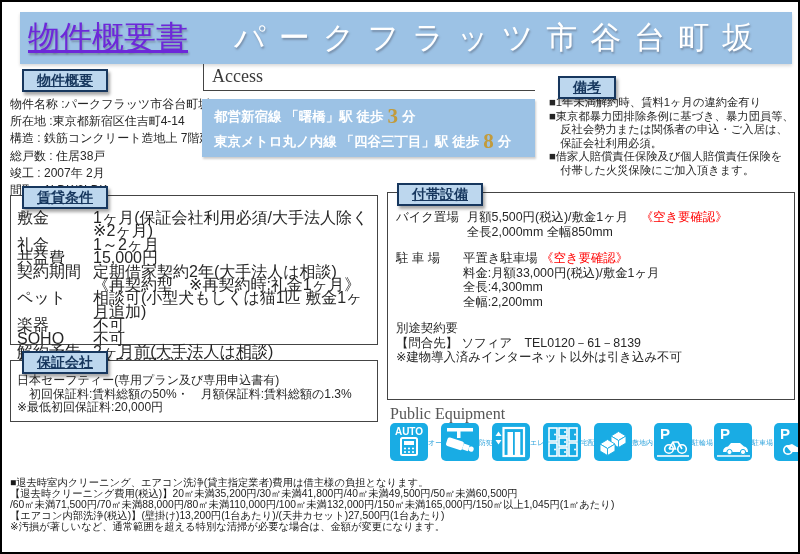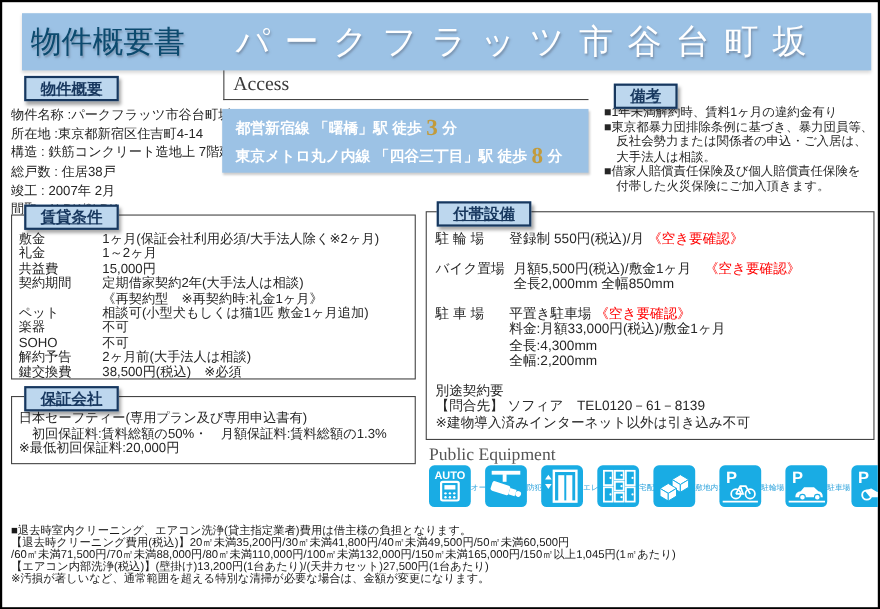--- a/index.html
+++ b/index.html
@@ -1,21 +1,21 @@
 <!DOCTYPE html>
 <html><head>
 <meta charset="utf-8">
 <style>
   html,body{margin:0;padding:0;background:#fff;}
   #page{position:relative;width:800px;height:554px;background:#fff;border:2px solid #000;
         box-sizing:border-box;overflow:hidden;font-family:"Liberation Sans","DejaVu Sans",sans-serif;color:#262626;}
   
   .banner{position:absolute;left:18px;top:10px;width:772px;height:52px;background:#9CC2E5;
           display:flex;align-items:center;box-shadow:0 2px 3px rgba(0,0,0,0.15);}
-  .doc-label{font-size:28px;color:#0c4a6e;margin-left:8px;white-space:nowrap;
+  .doc-label{font-size:32px;color:#6d28d9;text-decoration:underline;margin-left:8px;white-space:nowrap;
              text-shadow:1px 2px 2px rgba(90,100,120,0.55);}
   .main-title{font-size:31px;color:#fff;letter-spacing:13px;margin-left:46px;white-space:nowrap;
               text-shadow:1px 2px 2px rgba(90,100,120,0.55);}
   
   .tab{position:absolute;background:#BDD7EE;border:2px solid #17375E;color:#17375E;font-weight:bold;
        font-size:14px;line-height:17px;padding:1px 13px;box-shadow:2px 3px 3px rgba(0,0,0,0.35);
        z-index:3;white-space:nowrap;text-decoration:underline;}
   #overview-tab{left:20px;top:67px;}
   #rental-tab{left:20px;top:184px;}
   #guarantee-tab{left:20px;top:349px;}
@@ -33,21 +33,21 @@
               box-shadow:1px 2px 2px rgba(0,0,0,0.2);}
   .access-line{height:25px;display:flex;align-items:center;white-space:nowrap;}
   .gold{color:#C29B3C;font-size:21px;margin:0 4px;font-family:"Liberation Serif","DejaVu Serif",serif;font-weight:bold;}
   
   #remarks-lines{position:absolute;left:547px;top:94px;font-size:11.3px;line-height:13.6px;white-space:nowrap;}
   
   .panel{position:absolute;background:#fff;border:1px solid #444;box-sizing:border-box;}
   #rental-panel{left:8px;top:193px;width:368px;height:150px;padding:15px 4px 0 6px;}
   #guarantee-panel{left:8px;top:358px;width:368px;height:62px;padding:13px 4px 0 6px;}
   #facilities-panel{left:385px;top:190px;width:408px;height:208px;padding:17px 4px 0 8px;}
-  .rental-row{display:flex;font-size:12px;line-height:13.4px;white-space:nowrap;}
+  .rental-row{display:flex;font-size:16px;line-height:13.4px;white-space:nowrap;}
   .rlabel{width:76px;flex:none;}
   .rvalue{white-space:pre-line;}
   #guarantee-panel .g-line{font-size:12px;line-height:13.6px;white-space:nowrap;}
   .fac-row{display:flex;margin-bottom:12px;font-size:12.4px;line-height:14.5px;}
   .fac-label{min-width:59px;flex:none;margin-right:8px;white-space:nowrap;}
   .fac-value{white-space:pre-line;}
   .warn{color:#FF0000;}
   
   #equipment-title{position:absolute;left:388px;top:403px;font-family:"Liberation Serif","DejaVu Serif",serif;
                    font-size:16px;color:#555;}
@@ -94,21 +94,21 @@
       <span class="gold">8</span>
       <span>分</span>
     </div>
   </div>
 
   <div class="tab" id="remarks-tab">備考</div>
   <div id="remarks-lines">
     <div>■1年未満解約時、賃料1ヶ月の違約金有り</div>
     <div>■東京都暴力団排除条例に基づき、暴力団員等、</div>
     <div>　反社会勢力または関係者の申込・ご入居は、</div>
-    <div>　大手法人は相談。</div>
+    <div>　保証会社利用必須。</div>
     <div>■借家人賠償責任保険及び個人賠償責任保険を</div>
     <div>　付帯した火災保険にご加入頂きます。</div>
   </div>
 
   <div class="tab" id="rental-tab">賃貸条件</div>
   <div class="panel" id="rental-panel">
     <div class="rental-row">
       <div class="rlabel">敷金</div>
       <div class="rvalue">1ヶ月(保証会社利用必須/大手法人除く※2ヶ月)</div>
     </div>
@@ -149,24 +149,20 @@
 
   <div class="tab" id="guarantee-tab">保証会社</div>
   <div class="panel" id="guarantee-panel">
     <div class="g-line">日本セーフティー(専用プラン及び専用申込書有)</div>
     <div class="g-line">　初回保証料:賃料総額の50%・　月額保証料:賃料総額の1.3%</div>
     <div class="g-line">※最低初回保証料:20,000円</div>
   </div>
 
   <div class="tab" id="facilities-tab">付帯設備</div>
   <div class="panel" id="facilities-panel">
-    <div class="fac-row">
-      <div class="fac-label">駐 輪 場</div>
-      <div class="fac-value"><span>登録制 550円(税込)/月 </span><span class="warn">《空き要確認》</span><div></div></div>
-    </div>
     <div class="fac-row">
       <div class="fac-label">バイク置場</div>
       <div class="fac-value"><span>月額5,500円(税込)/敷金1ヶ月　</span><span class="warn">《空き要確認》</span><div>全長2,000mm 全幅850mm</div></div>
     </div>
     <div class="fac-row">
       <div class="fac-label">駐 車 場</div>
       <div class="fac-value"><span>平置き駐車場 </span><span class="warn">《空き要確認》</span><div>料金:月額33,000円(税込)/敷金1ヶ月
 全長:4,300mm
 全幅:2,200mm</div></div>
     </div>

